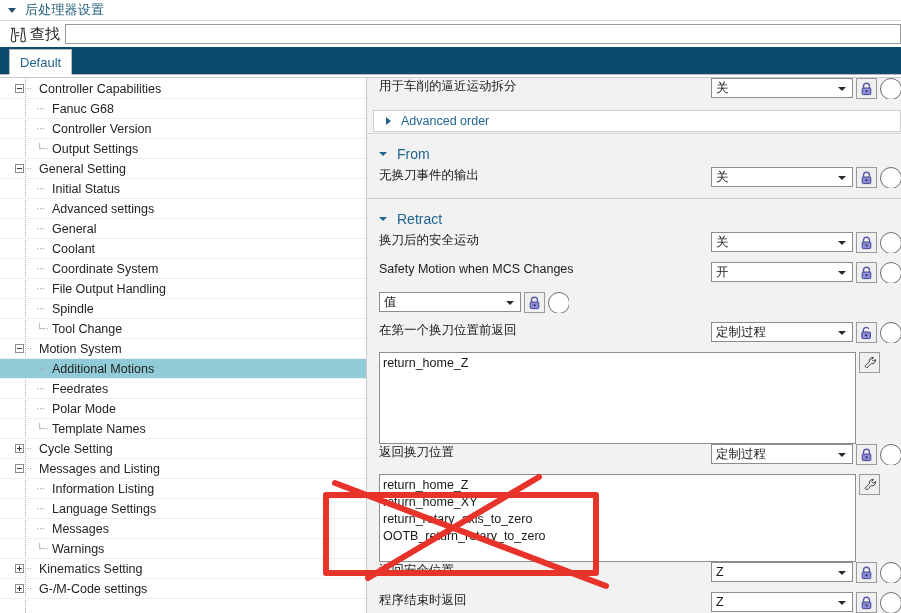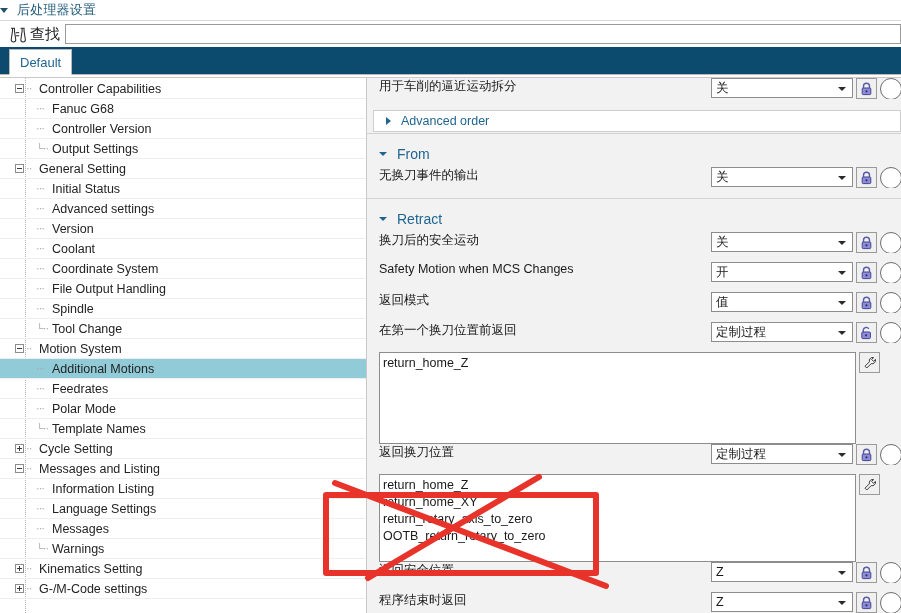--- a/index.html
+++ b/index.html
@@ -11,20 +11,21 @@
     font-family: "Liberation Sans", "DejaVu Sans", sans-serif;
     font-size: 12px;
     color: #1a1a1a;
   }
   #app { position: relative; width: 901px; height: 613px; }
 
   
   .titlebar {
     height: 21px;
     display: flex; align-items: center;
+    padding-left: 8px;
     background: #fff;
     border-bottom: 1px solid #d8d8d8;
   }
   .tri-down {
     width: 0; height: 0;
     border-left: 4.5px solid transparent;
     border-right: 4.5px solid transparent;
     border-top: 5px solid #21506b;
     margin-right: 9px;
   }
@@ -327,21 +328,21 @@
             <span class="tree-label">Initial Status</span>
           </div>
           <div class="tree-row">
             <span class="tw-indent" style="width: 36px;"></span>
             <span class="elbow" style="width: 14px;">···</span>
             <span class="tree-label">Advanced settings</span>
           </div>
           <div class="tree-row">
             <span class="tw-indent" style="width: 36px;"></span>
             <span class="elbow" style="width: 14px;">···</span>
-            <span class="tree-label">Version</span>
+            <span class="tree-label">General</span>
           </div>
           <div class="tree-row">
             <span class="tw-indent" style="width: 36px;"></span>
             <span class="elbow" style="width: 14px;">···</span>
             <span class="tree-label">Coolant</span>
           </div>
           <div class="tree-row">
             <span class="tw-indent" style="width: 36px;"></span>
             <span class="elbow" style="width: 14px;">···</span>
             <span class="tree-label">Coordinate System</span>
@@ -516,21 +517,20 @@
             <svg class="g" width="13" height="14" viewBox="0 0 13 14">
                 <path d="M3.5 6 V4.2 a3 3 0 0 1 6 0 V6" fill="none" stroke="#5a5aa8" stroke-width="1.4"></path>
                 <rect x="2.2" y="6" width="8.6" height="6.6" rx="1" fill="#8c8cd8" stroke="#44448f" stroke-width="1"></rect>
                 <circle cx="6.5" cy="9.3" r="1.1" fill="#2f2f6b"></circle>
               </svg>
           </div>
           <div class="circbtn"></div>
         </div>
 
         <div class="row short">
-          <span class="row-label">返回模式</span>
           <div class="combo">
             <span>值</span>
             <span class="caret"></span>
           </div>
           <div class="iconbtn">
             <svg class="g" width="13" height="14" viewBox="0 0 13 14">
                 <path d="M3.5 6 V4.2 a3 3 0 0 1 6 0 V6" fill="none" stroke="#5a5aa8" stroke-width="1.4"></path>
                 <rect x="2.2" y="6" width="8.6" height="6.6" rx="1" fill="#8c8cd8" stroke="#44448f" stroke-width="1"></rect>
                 <circle cx="6.5" cy="9.3" r="1.1" fill="#2f2f6b"></circle>
               </svg>

